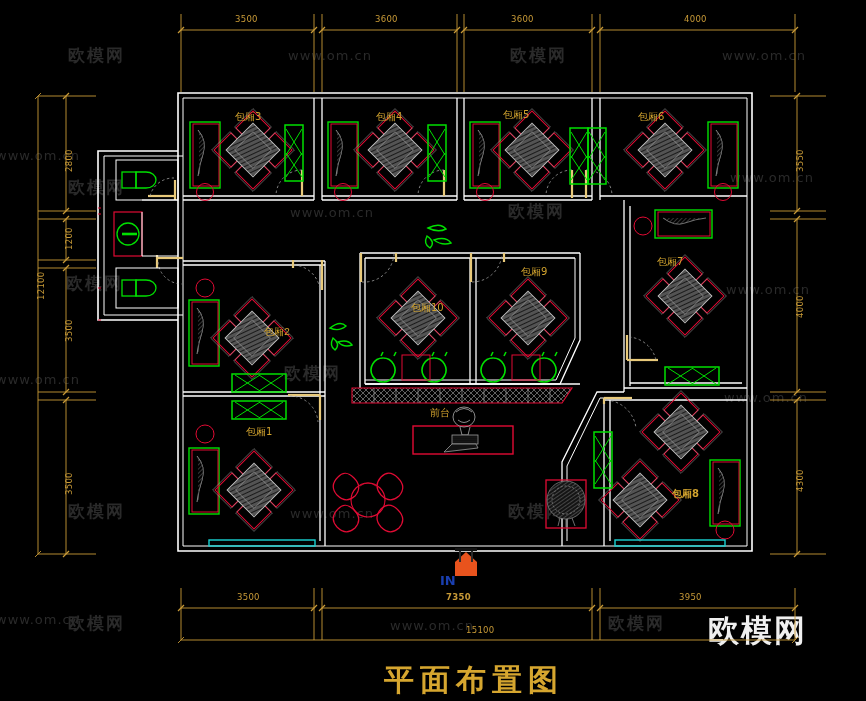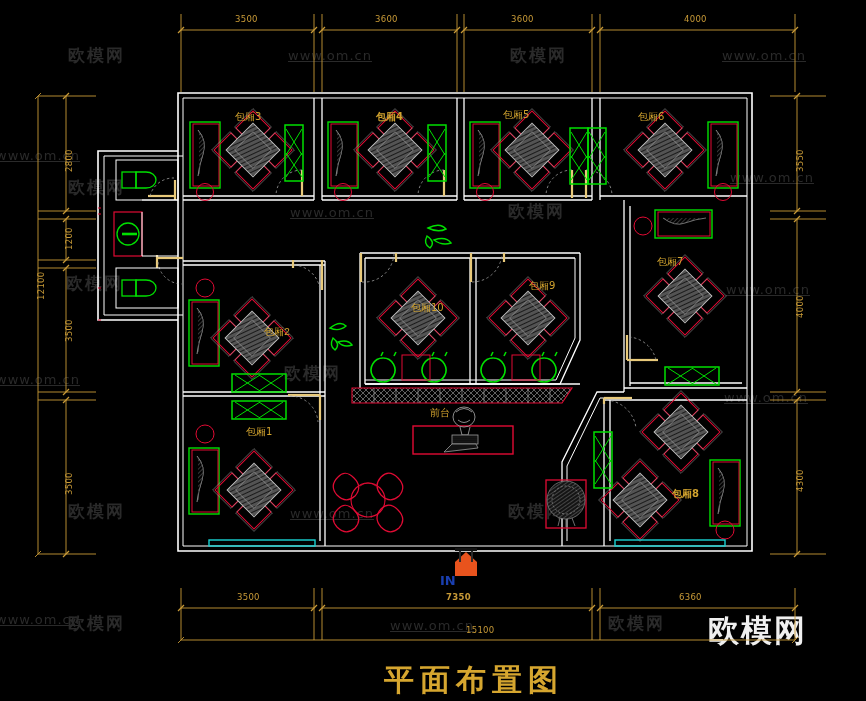--- a/index.html
+++ b/index.html
@@ -2,21 +2,21 @@
 <html><head>
 <meta charset="utf-8">
 <style>
   html,body{margin:0;padding:0;background:#000;}
   body{width:866px;height:701px;overflow:hidden;font-family:"DejaVu Sans","Liberation Sans",sans-serif;}
   #stage{position:relative;width:866px;height:701px;background:#000;}
   .abs{position:absolute;}
   svg{display:block;}
   .wm{position:absolute;color:#2a2a2a;font-family:"DejaVu Sans","Liberation Sans",sans-serif;pointer-events:none;user-select:none;}
   .wm-cn{font-weight:700;letter-spacing:2px;}
-  .wm-url{font-weight:400;letter-spacing:1px;text-decoration:underline;}
+  .wm-url{font-weight:400;letter-spacing:1px;}
   .wm-big{color:#efefef;font-weight:700;font-size:31px;letter-spacing:2px;}
   .lbl{position:absolute;color:#d2a32e;font-size:10px;white-space:nowrap;font-family:"DejaVu Sans","Liberation Sans",sans-serif;}
   .dimtxt{position:absolute;color:#c89a37;font-size:8.5px;white-space:nowrap;letter-spacing:.3px;}
   .dimtxt-v{transform-origin:0 0;}
   .title{position:absolute;color:#d6a62f;font-size:30px;font-weight:700;letter-spacing:6px;white-space:nowrap;}
   .intxt{position:absolute;color:#1a3fb0;font-size:13px;font-weight:700;letter-spacing:0px;}
 </style>
 </head>
 <body>
 
@@ -531,39 +531,39 @@
 
     <g stroke="#e10b34" stroke-width="1">
       <line x1="98" y1="208" x2="101" y2="208"></line>
       <line x1="98" y1="214" x2="101" y2="214"></line>
       <line x1="98" y1="288" x2="101" y2="288"></line>
       <line x1="98" y1="320" x2="101" y2="320"></line>
     </g>
   </svg>
 
   <div class="lbl" style="left:235px; top:110px;">包厢3</div>
-  <div class="lbl" style="left:376px; top:110px;font-weight:bold;">包厢4</div>
+  <div class="lbl" style="left:376px; top:110px;">包厢4</div>
   <div class="lbl" style="left:503px; top:108px;">包厢5</div>
   <div class="lbl" style="left:638px; top:110px;">包厢6</div>
   <div class="lbl" style="left:657px; top:255px;">包厢7</div>
   <div class="lbl" style="left:672px; top:487px;font-weight:bold;">包厢8</div>
-  <div class="lbl" style="left:521px; top:279px;margin-left:8px;">包厢9</div>
+  <div class="lbl" style="left:521px; top:265px;">包厢9</div>
   <div class="lbl" style="left:411px; top:269px;margin-top:32px;">包厢10</div>
   <div class="lbl" style="left:264px; top:325px;font-family:Liberation Mono, monospace;">包厢2</div>
   <div class="lbl" style="left:246px; top:425px;">包厢1</div>
   <div class="lbl" style="left:430px; top:406px;">前台</div>
 
   <div class="dimtxt" style="left:235px; top:14px;">3500</div>
   <div class="dimtxt" style="left:375px; top:14px;">3600</div>
   <div class="dimtxt" style="left:511px; top:14px;">3600</div>
   <div class="dimtxt" style="left:684px; top:14px;">4000</div>
 
   <div class="dimtxt" style="left:237px; top:592px;">3500</div>
   <div class="dimtxt" style="left:446px; top:592px;font-weight:bold;">7350</div>
-  <div class="dimtxt" style="left:679px; top:592px;">6360</div>
+  <div class="dimtxt" style="left:679px; top:592px;">3950</div>
   <div class="dimtxt" style="left:466px; top:625px;">15100</div>
 
   <div class="dimtxt dimtxt-v" style="left:64px; top:172px; transform:rotate(-90deg);">2800</div>
   <div class="dimtxt dimtxt-v" style="left:64px; top:250px; transform:rotate(-90deg);">1200</div>
   <div class="dimtxt dimtxt-v" style="left:64px; top:342px; transform:rotate(-90deg);">3500</div>
   <div class="dimtxt dimtxt-v" style="left:64px; top:495px; transform:rotate(-90deg);">3500</div>
   <div class="dimtxt dimtxt-v" style="left:36px; top:300px; transform:rotate(-90deg);">12100</div>
 
   <div class="dimtxt dimtxt-v" style="left:795px; top:172px; transform:rotate(-90deg);">3550</div>
   <div class="dimtxt dimtxt-v" style="left:795px; top:318px; transform:rotate(-90deg);">4000</div>

